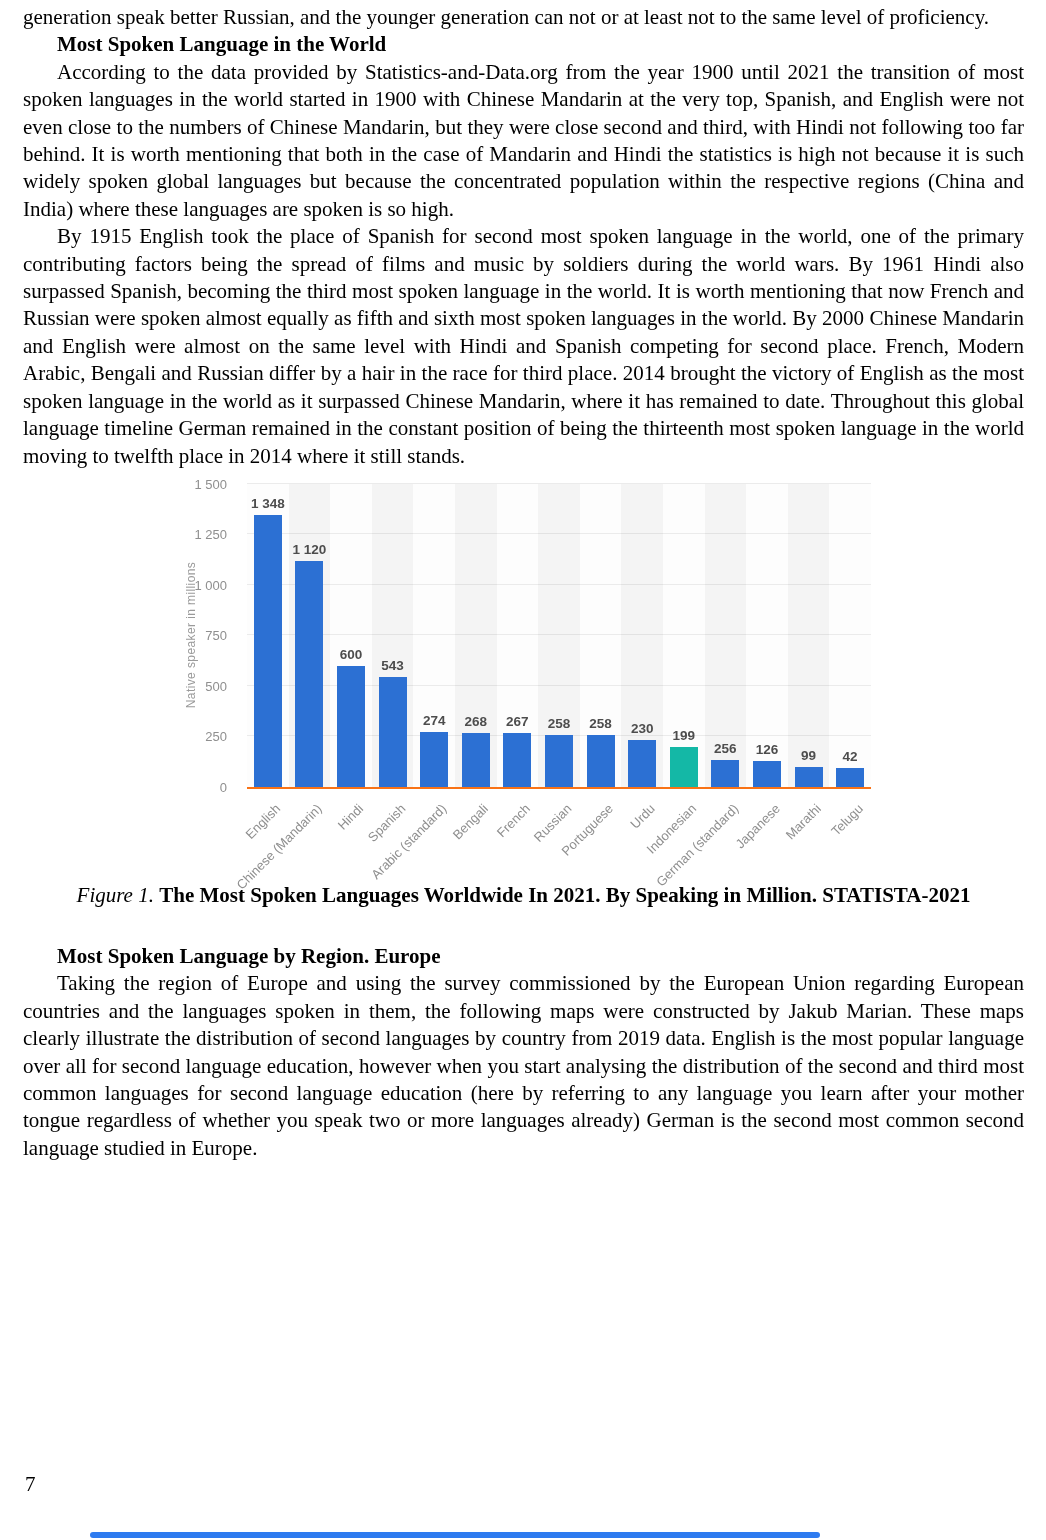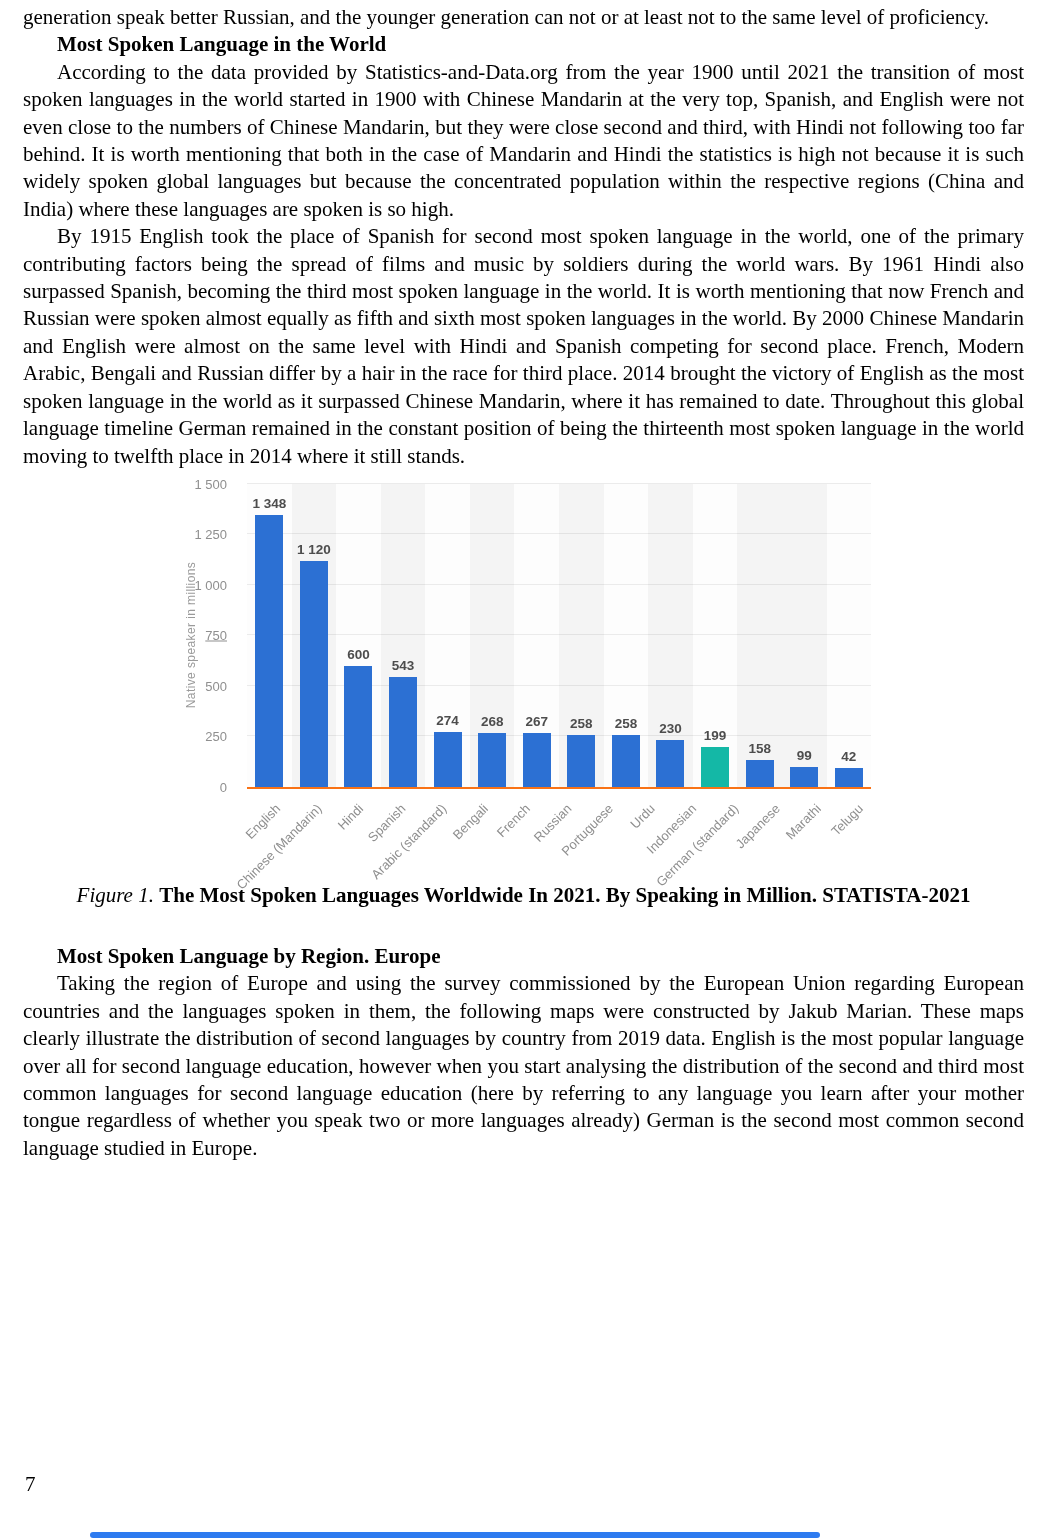--- a/index.html
+++ b/index.html
@@ -78,21 +78,21 @@
 
   <p class="body indent">According to the data provided by Statistics-and-Data.org from the year 1900 until 2021 the transition of most spoken languages in the world started in 1900 with Chinese Mandarin at the very top, Spanish, and English were not even close to the numbers of Chinese Mandarin, but they were close second and third, with Hindi not following too far behind. It is worth mentioning that both in the case of Mandarin and Hindi the statistics is high not because it is such widely spoken global languages but because the concentrated population within the respective regions (China and India) where these languages are spoken is so high.</p>
   <p class="body indent">By 1915 English took the place of Spanish for second most spoken language in the world, one of the primary contributing factors being the spread of films and music by soldiers during the world wars. By 1961 Hindi also surpassed Spanish, becoming the third most spoken language in the world. It is worth mentioning that now French and Russian were spoken almost equally as fifth and sixth most spoken languages in the world. By 2000 Chinese Mandarin and English were almost on the same level with Hindi and Spanish competing for second place. French, Modern Arabic, Bengali and Russian differ by a hair in the race for third place. 2014 brought the victory of English as the most spoken language in the world as it surpassed Chinese Mandarin, where it has remained to date. Throughout this global language timeline German remained in the constant position of being the thirteenth most spoken language in the world moving to twelfth place in 2014 where it still stands.</p>
 
   <div class="chart">
     <div class="ylabel">Native speaker in millions</div>
     <div class="yticks">
         <div class="ytick" style="top: 0%;">1 500</div>
         <div class="ytick" style="top: 16.6667%;">1 250</div>
         <div class="ytick" style="top: 33.3333%;">1 000</div>
-        <div class="ytick" style="top: 50%; text-decoration: underline;">750</div>
+        <div class="ytick" style="top: 50%;">750</div>
         <div class="ytick" style="top: 66.6667%;">500</div>
         <div class="ytick" style="top: 83.3333%;">250</div>
         <div class="ytick" style="top: 100%;">0</div>
       </div>
     <div class="plot">
       <div>
           <div class="gridline" style="top: calc(0% - 1px);"></div>
           <div class="gridline" style="top: calc(16.6667% - 1px);"></div>
           <div class="gridline" style="top: calc(33.3333% - 1px);"></div>
           <div class="gridline" style="top: calc(50% - 1px);"></div>
@@ -150,21 +150,26 @@
               <span class="value-label">230</span>
             </div>
           </div>
           <div class="slot">
             <div class="bar" style="height: 13.2667%; background: #14b8a6;">
               <span class="value-label">199</span>
             </div>
           </div>
           <div class="slot striped">
             <div class="bar" style="height: 9%; background: rgb(44, 112, 211);">
-              <span class="value-label">158</span>
+              <span class="value-label">256</span>
+            </div>
+          </div>
+          <div class="slot">
+            <div class="bar" style="height: 8.4%; background: rgb(44, 112, 211);">
+              <span class="value-label">126</span>
             </div>
           </div>
           <div class="slot striped">
             <div class="bar" style="height: 6.6%; background: rgb(44, 112, 211);">
               <span class="value-label">99</span>
             </div>
           </div>
           <div class="slot">
             <div class="bar" style="height: 6.4%; background: rgb(44, 112, 211);">
               <span class="value-label">42</span>

